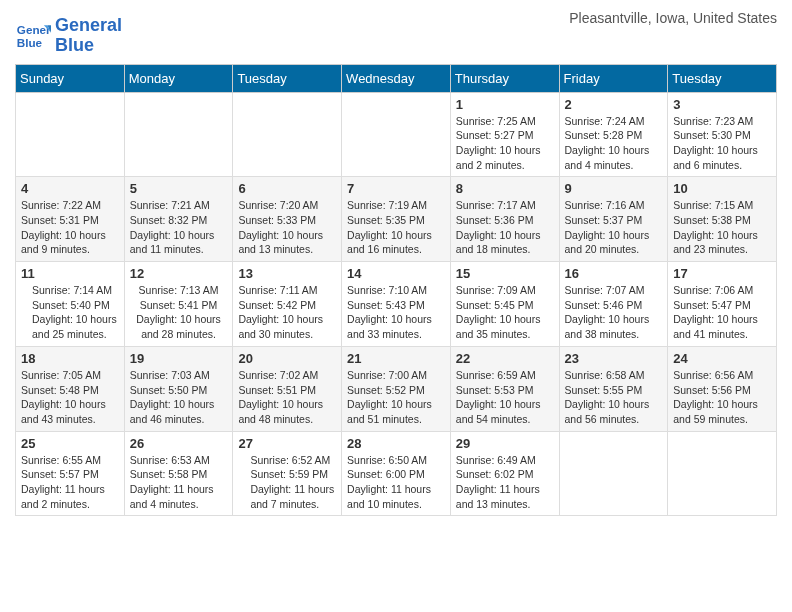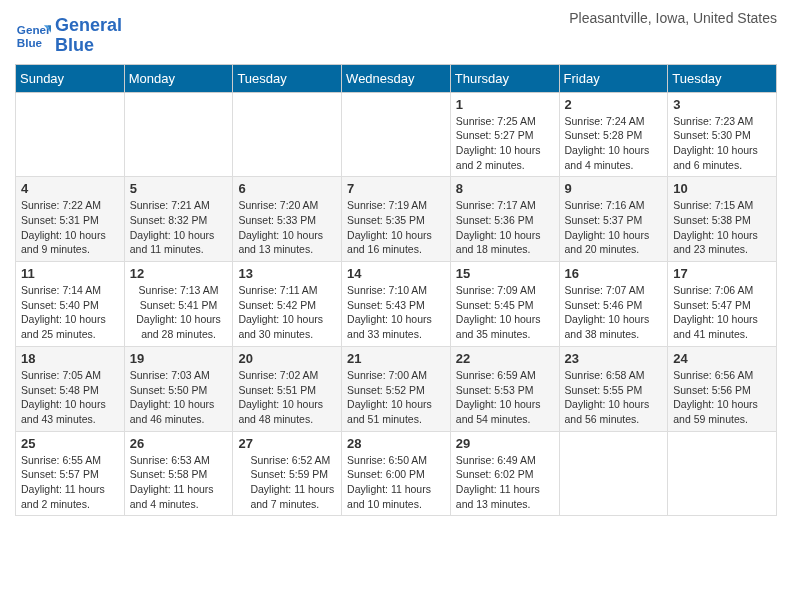--- a/index.html
+++ b/index.html
@@ -195,21 +195,21 @@
           <span class="day-num">10</span>
           <div class="day-info" style="white-space: pre-line;">Sunrise: 7:15 AM
 Sunset: 5:38 PM
 Daylight: 10 hours
 and 23 minutes.</div>
         </td>
       </tr>
       <tr>
         <td>
           <span class="day-num">11</span>
-          <div class="day-info" style="white-space: pre-line;">Sunrise: 7:14 AM
+          <div class="day-info" style="white-space: pre-line; margin-left: 11px;">Sunrise: 7:14 AM
 Sunset: 5:40 PM
 Daylight: 10 hours
 and 25 minutes.</div>
         </td>
         <td>
           <span class="day-num">12</span>
           <div class="day-info" style="white-space: pre-line; text-align: center;">Sunrise: 7:13 AM
 Sunset: 5:41 PM
 Daylight: 10 hours
 and 28 minutes.</div>

